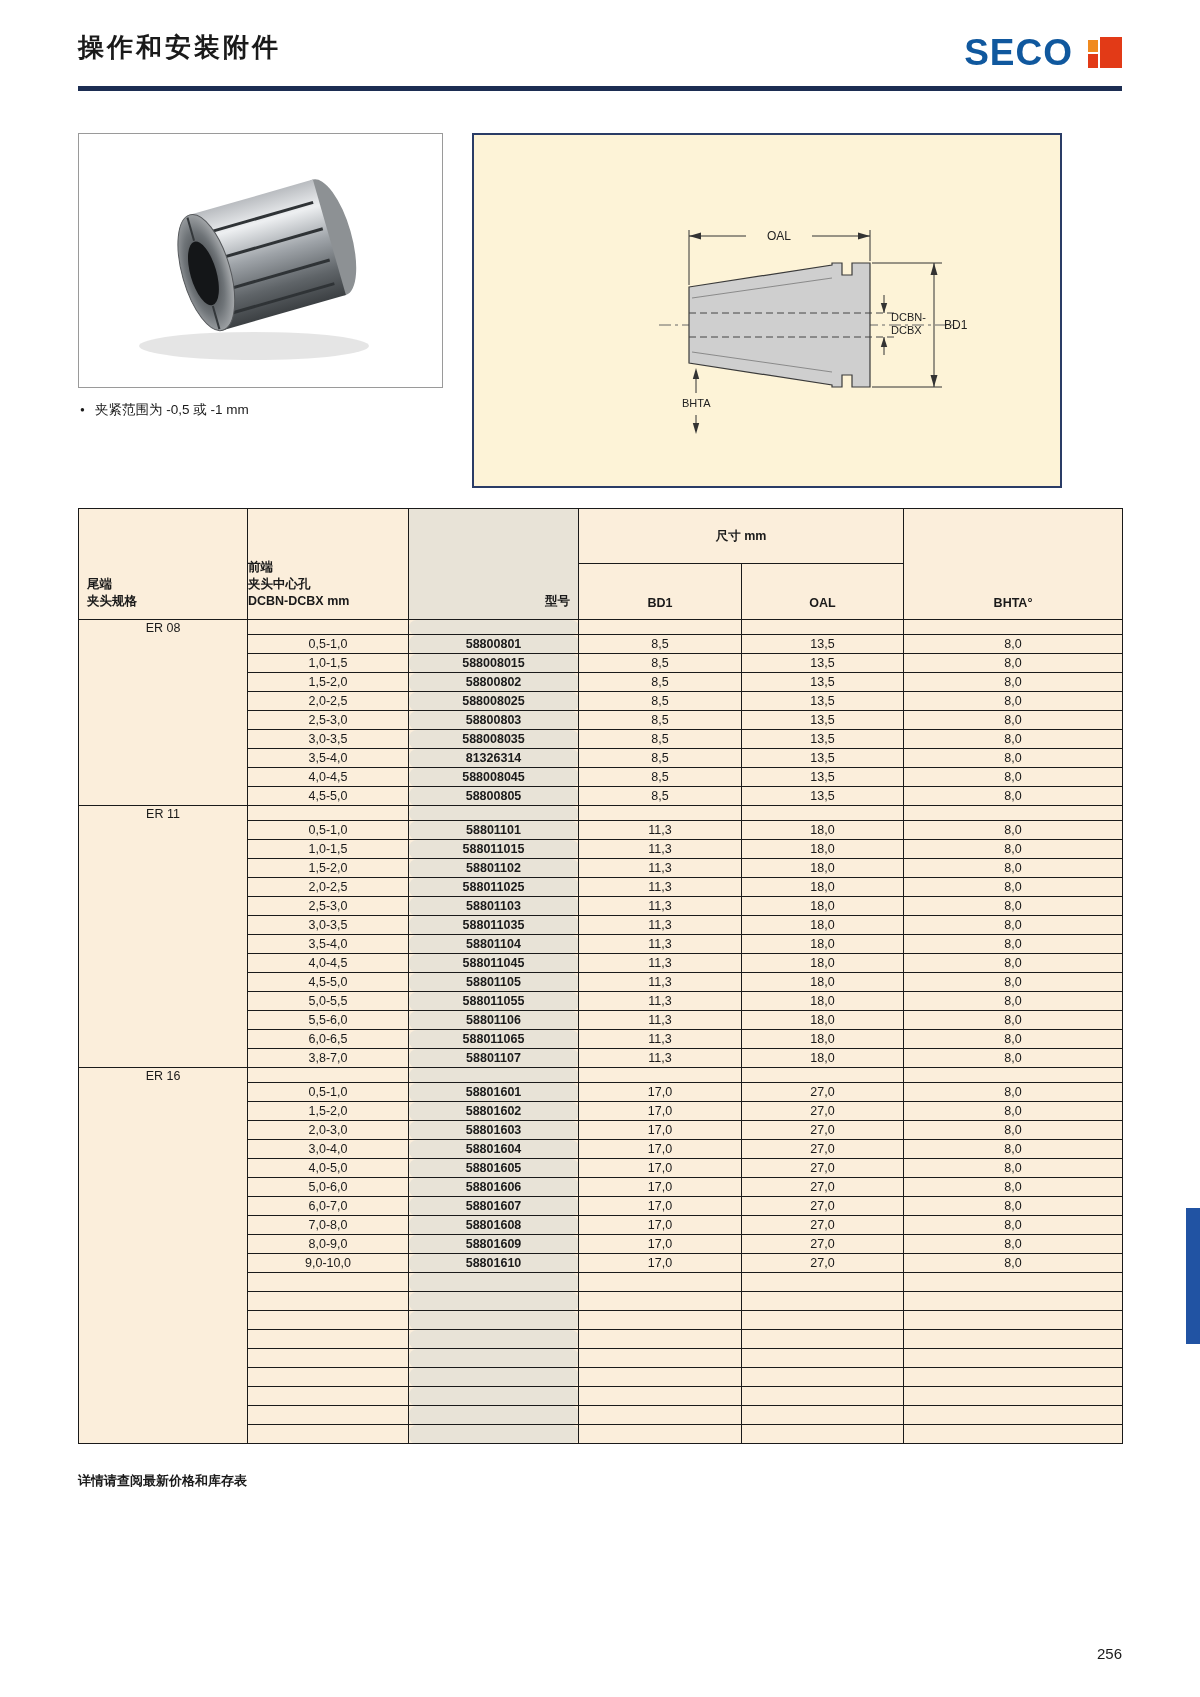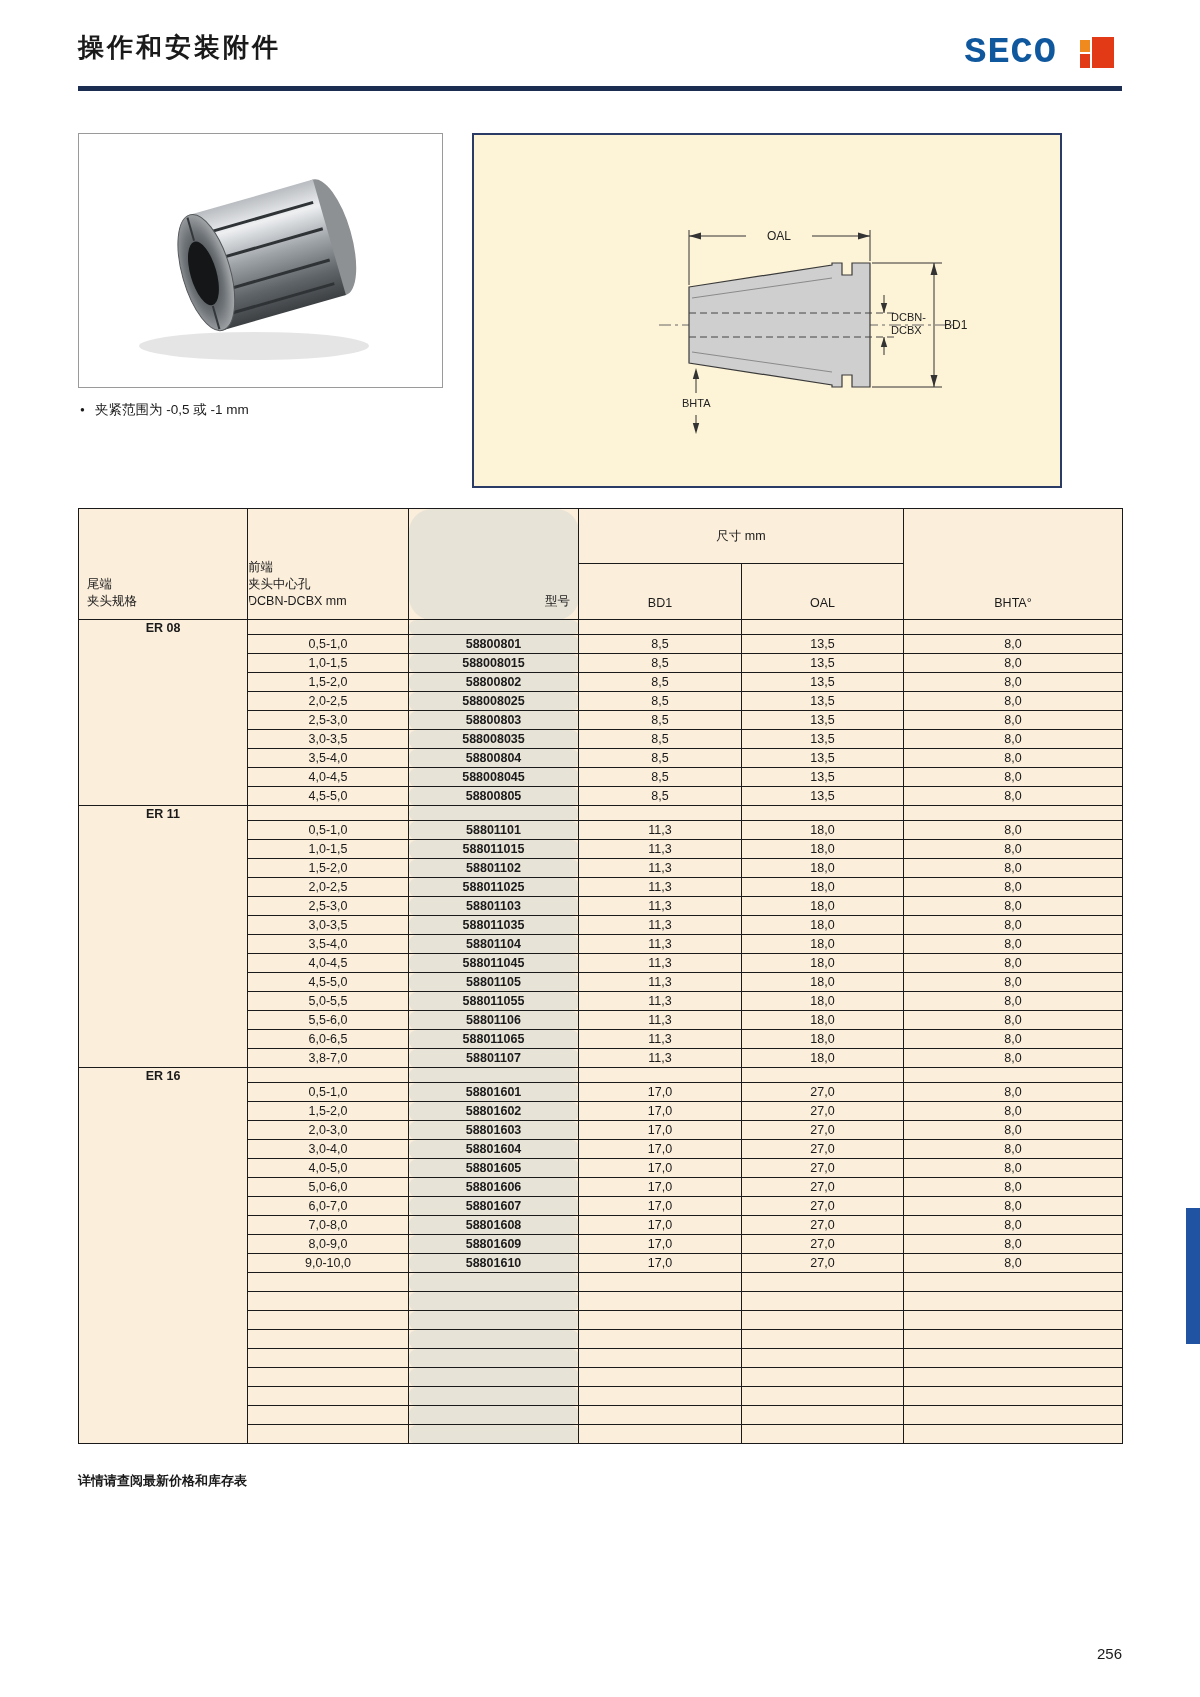--- a/index.html
+++ b/index.html
@@ -9,21 +9,21 @@
     font-family:"Liberation Sans","DejaVu Sans",sans-serif; color:#1a1a1a;
   }
   .page { position:absolute; inset:0; }
 
   
   .page-title {
     position:absolute; left:78px; top:30px;
     font-family:"Liberation Serif","DejaVu Serif",serif;
     font-size:26px; font-weight:bold; letter-spacing:3px;
   }
-  .logo { position:absolute; right:86px; top:34px; display:flex; align-items:center; gap:23px;font-family:Liberation Mono, monospace; }
+  .logo { position:absolute; right:78px; top:34px; display:flex; align-items:center; gap:15px; }
   .logo-text { font-size:37px; font-weight:bold; color:#10589e; letter-spacing:1px; line-height:1; }
   .logo-mark { width:34px; height:31px; position:relative; }
   .logo-mark .blk { position:absolute; }
   .blk1 { left:0; top:3px;  width:10px; height:12px; background:#f08a1f; }
   .blk2 { left:0; top:17px; width:10px; height:14px; background:#e23a17; }
   .blk3 { left:12px; top:0; width:22px; height:31px; background:#e23a17; }
 
   .header-rule { position:absolute; left:78px; top:86px; width:1044px; height:5px; background:#1c2d52; }
 
   .subrow {
@@ -46,32 +46,32 @@
 
   
   .notes { position:absolute; left:80px; top:400px; width:385px; font-size:13.5px; line-height:1.5; }
   .notes li { list-style:none; position:relative; padding-left:15px; margin-bottom:5px; }
   .notes li::before { content:"●"; position:absolute; left:0; top:4px; font-size:8px; }
 
   
   .table-wrap { position:absolute; left:78px; top:508px; width:1044px; }
   table.collet { border-collapse:collapse; table-layout:fixed; width:1044px; background:#fbeedb; }
   table.collet th, table.collet td { border:1px solid #1a1a1a; font-size:12.5px; overflow:hidden; }
-  thead th { font-weight:normal; background:#fbeedb;border-radius:23px; }
+  thead th { font-weight:bold; background:#fbeedb; }
   th.h-tail  { text-align:left;  vertical-align:bottom; padding:4px 8px 9px; }
   th.h-front { text-align:left; vertical-align:bottom; padding-bottom:9px; }
   th.h-model { text-align:right;  vertical-align:bottom; padding:4px 8px 9px; background:#e8e3d7; }
   th.h-dims  { height:55px; text-align:center; vertical-align:middle; }
   th.h-sub   { height:56px; text-align:center; vertical-align:bottom; padding-bottom:9px; }
   th.h-bhta  { text-align:center; vertical-align:bottom; padding-bottom:9px; }
   th .hl { display:block; line-height:1.35; }
 
   table.collet td { height:19px; padding:1px 4px; text-align:center; line-height:15px; }
   td.model-cell { text-align:left; padding-left:8px; font-weight:bold; background:#e8e3d7;border-radius:8px; }
-  td.spec-cell  { text-align:left; vertical-align:top; font-weight:bold; padding:3px 8px; font-size:13px; }
+  td.spec-cell  { text-align:left; vertical-align:top; font-weight:normal; padding:3px 8px; font-size:13px; }
   tr.label-row td { height:15px; }
 
   
   .footer-note { position:absolute; left:78px; top:1472px; font-size:13px; font-weight:bold;
                  font-family:"Liberation Serif","DejaVu Serif",serif; }
   .page-number { position:absolute; right:78px; top:1645px; font-size:15px; }
   .side-tab { position:absolute; right:0; top:1208px; width:14px; height:136px; background:#2153a3; }
 </style>
 </head>
 <body>
@@ -249,21 +249,21 @@
           </tr>
           <tr>
             <td class="range-cell">3,0-3,5</td>
             <td class="model-cell">588008035</td>
             <td class="bd1-cell">8,5</td>
             <td class="oal-cell">13,5</td>
             <td class="bhta-cell">8,0</td>
           </tr>
           <tr>
             <td class="range-cell">3,5-4,0</td>
-            <td class="model-cell">58800804</td>
+            <td class="model-cell">81326314</td>
             <td class="bd1-cell">8,5</td>
             <td class="oal-cell">13,5</td>
             <td class="bhta-cell">8,0</td>
           </tr>
           <tr>
             <td class="range-cell">4,0-4,5</td>
             <td class="model-cell">588008045</td>
             <td class="bd1-cell">8,5</td>
             <td class="oal-cell">13,5</td>
             <td class="bhta-cell">8,0</td>

